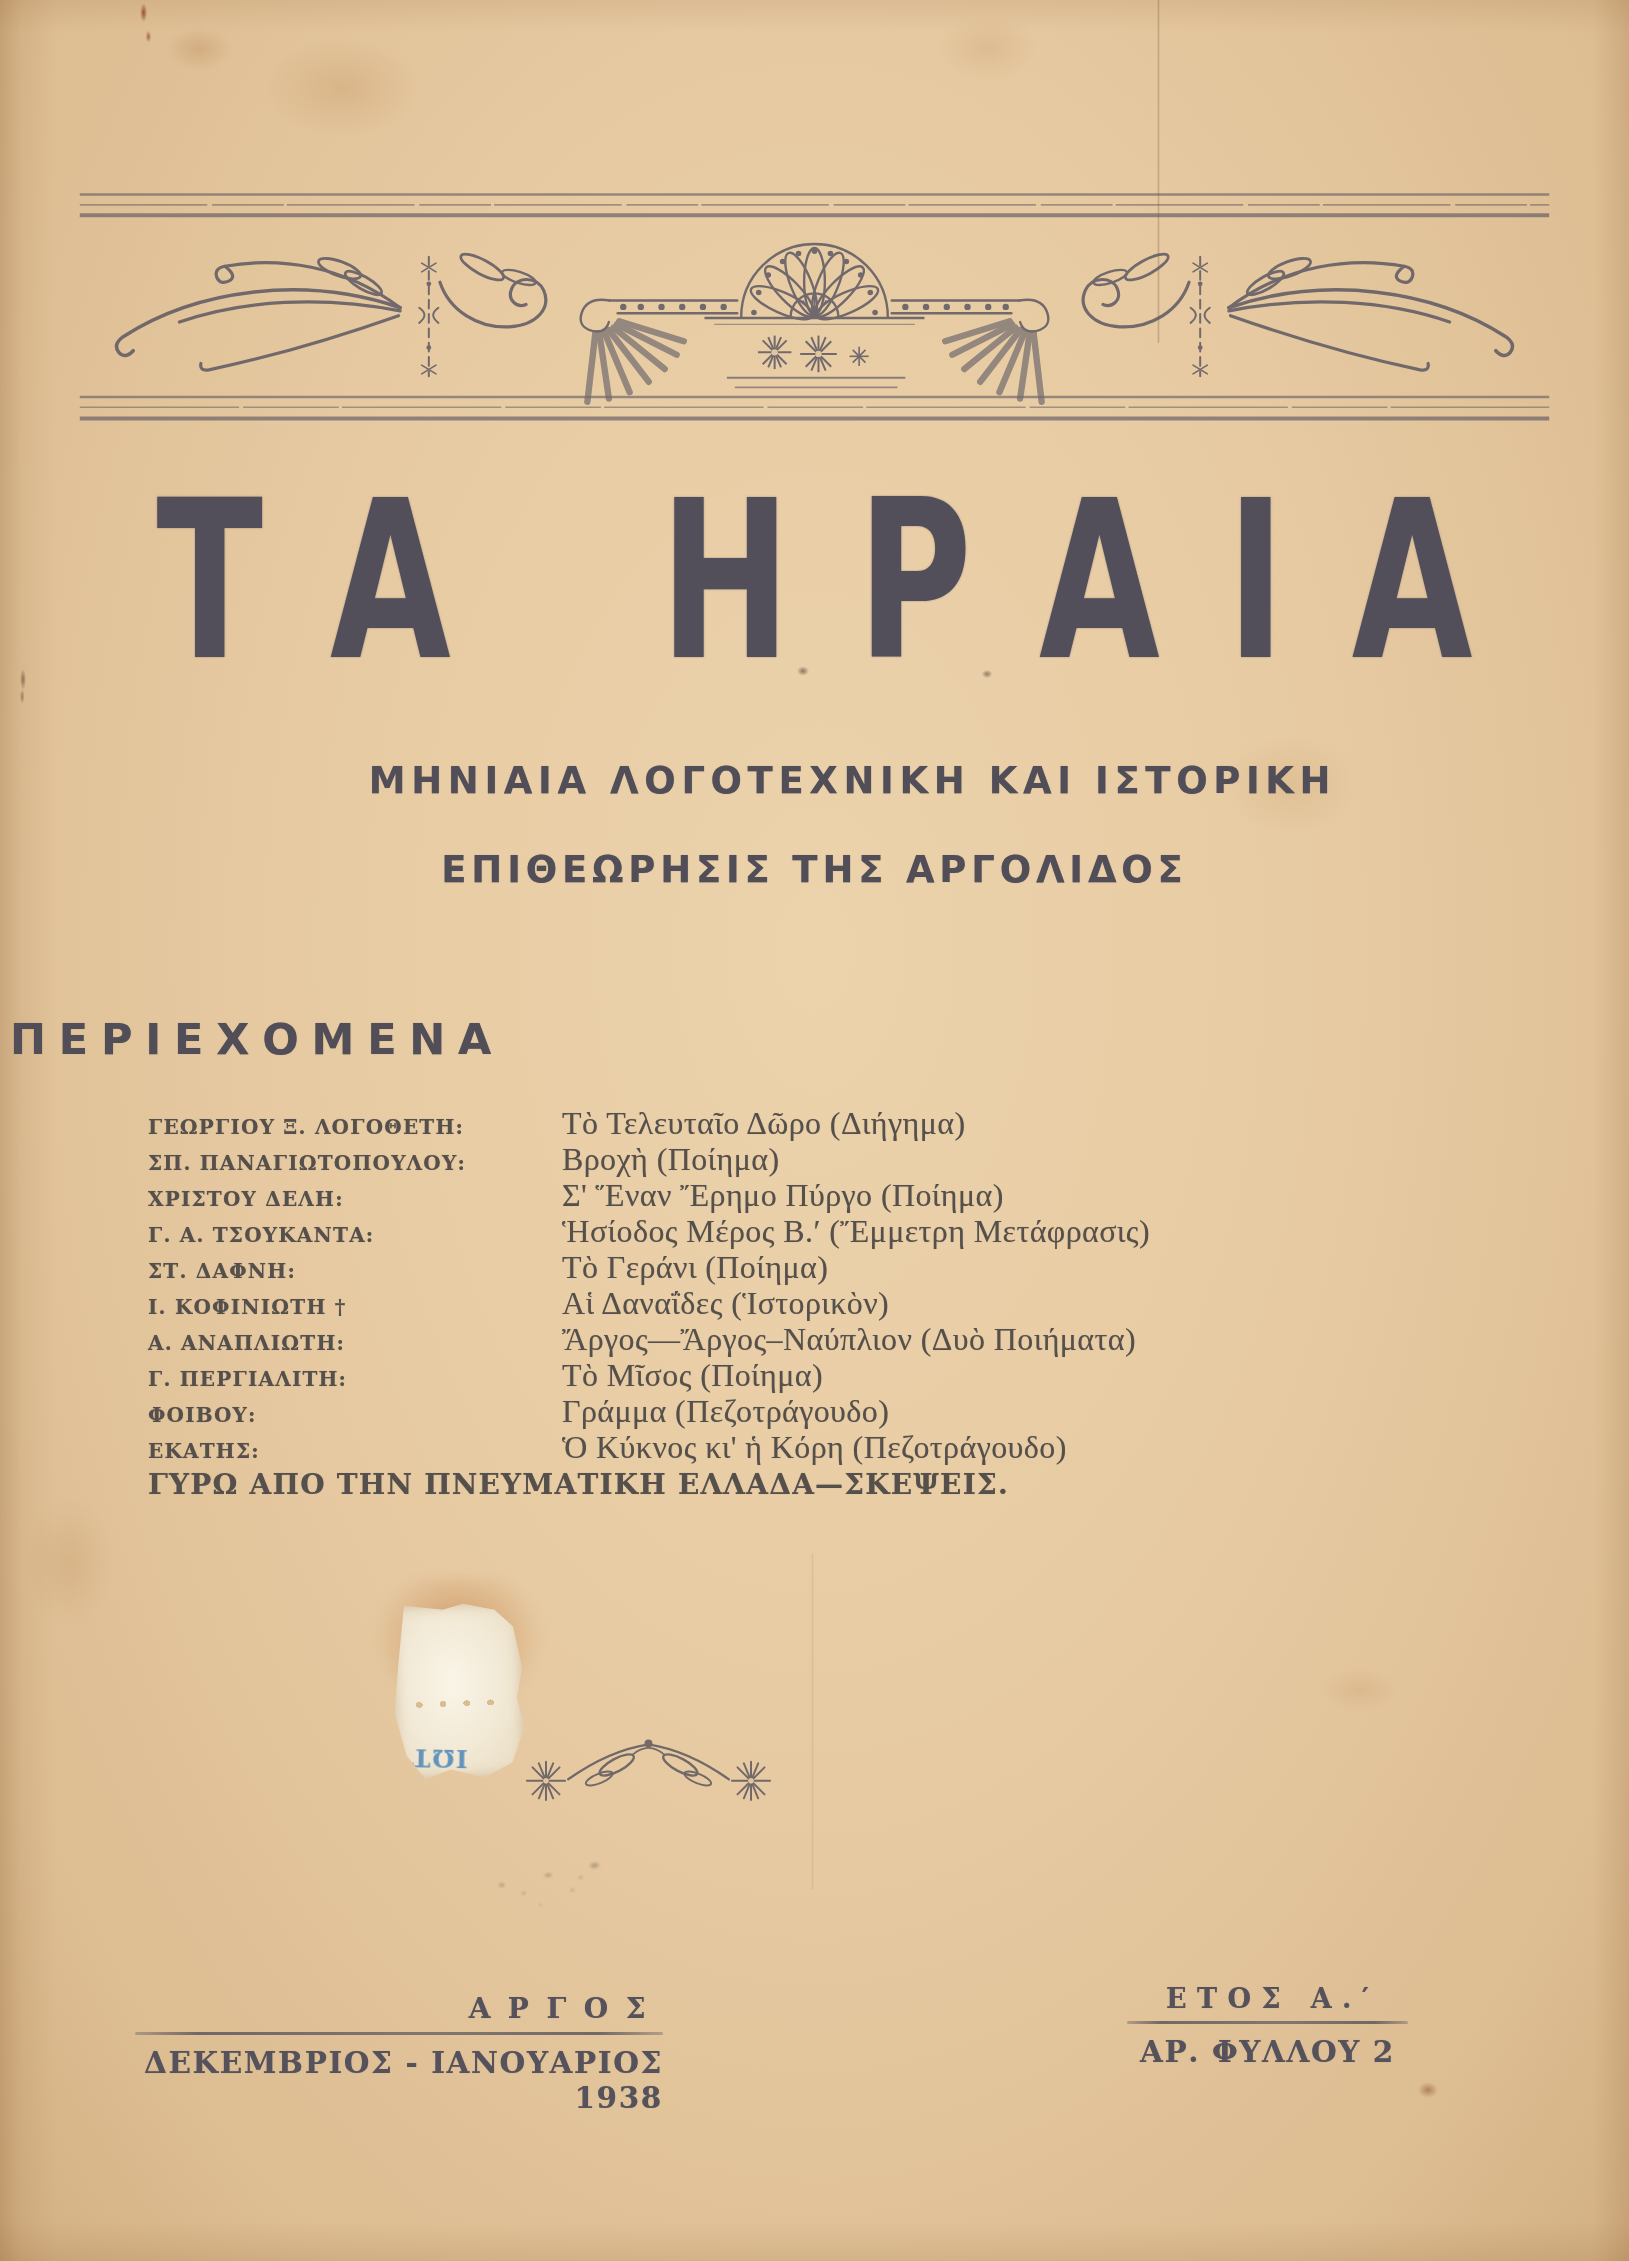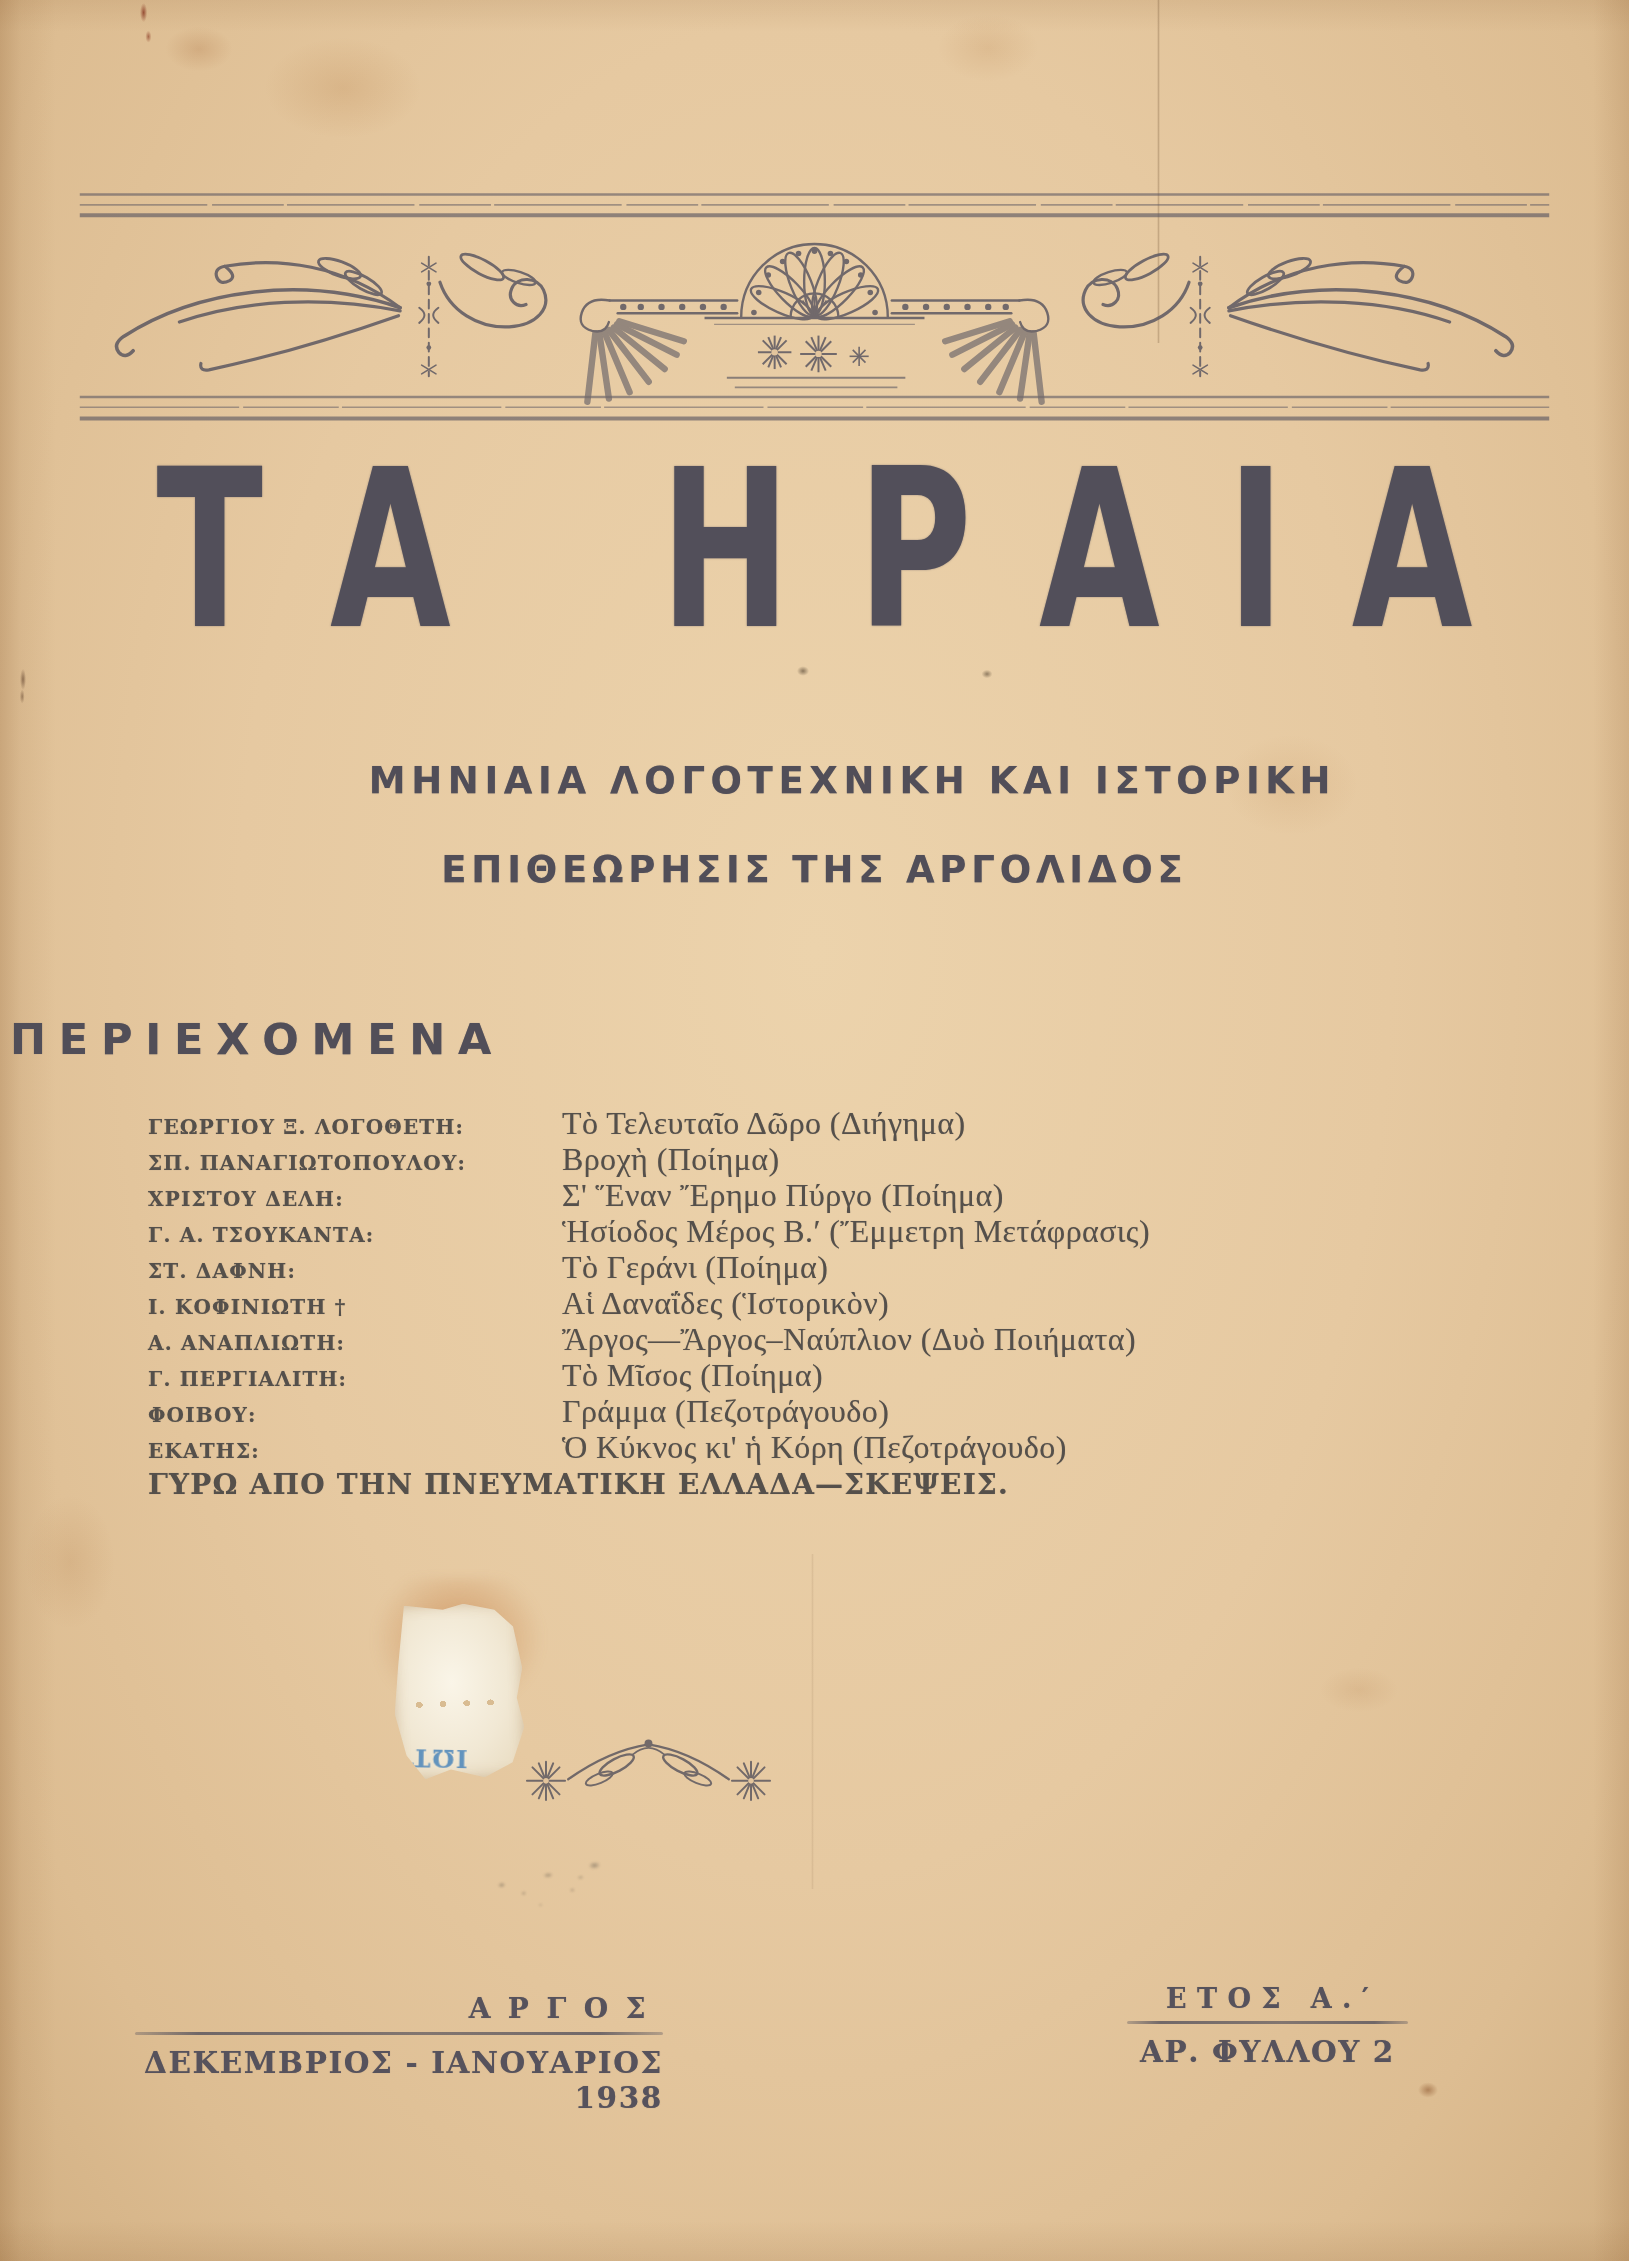--- a/index.html
+++ b/index.html
@@ -28,21 +28,21 @@
   .crease-center{position:absolute;left:811px;top:1554px;width:3.2px;height:335px;opacity:.5;
     background:linear-gradient(to right, transparent, rgba(110,80,50,.22), transparent);}
   .edge-marks{position:absolute;left:19px;top:668px;width:8px;height:38px;
     background:radial-gradient(4px 14.3px at 50% 30%, rgba(90,60,40,.6), transparent 75%),
                radial-gradient(3.2px 9.6px at 40% 75%, rgba(90,60,40,.5), transparent 75%);}
   .corner-marks{position:absolute;left:134px;top:3.2px;width:24px;height:48px;
     background:radial-gradient(4.8px 12.8px at 40% 20%, rgba(130,45,25,.75), transparent 75%),
                radial-gradient(4px 8px at 60% 70%, rgba(130,45,25,.6), transparent 75%);}
   .ornament-band{position:absolute;left:75px;top:188px;width:1479px;height:241px;opacity:.84;}
   .title-wrap{position:absolute;left:0;top:472px;width:100%;height:217px;
-    display:flex;align-items:flex-start;justify-content:center;}
+    display:flex;align-items:center;justify-content:center;}
   .title-text{
     font-family:"DejaVu Sans", sans-serif;font-weight:700;font-size:156px;line-height:1;
     letter-spacing:67px;word-spacing:21px;color:#524f5a;white-space:nowrap;
     transform:scaleY(1.40);padding-left:67px;
     text-shadow:0 0 1.6px rgba(82,79,90,.55);
   }
   .subtitle{position:absolute;left:0;width:100%;text-align:center;
     font-family:"DejaVu Sans", sans-serif;font-weight:700;color:#514e58;
     text-shadow:0 0 0.8px rgba(80,77,88,.5);}
   .subtitle1{top:759px;font-size:37px;letter-spacing:5.6px;margin-left:38px;}

